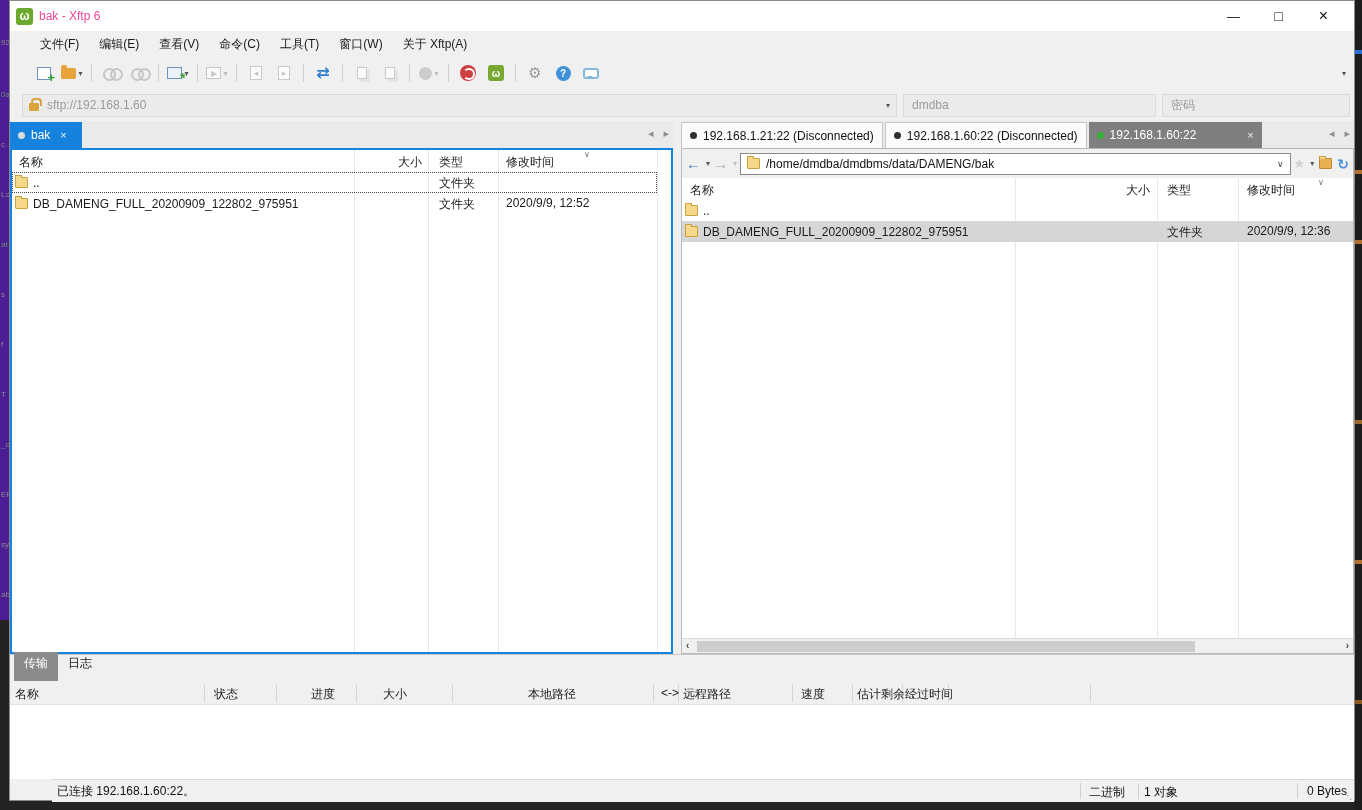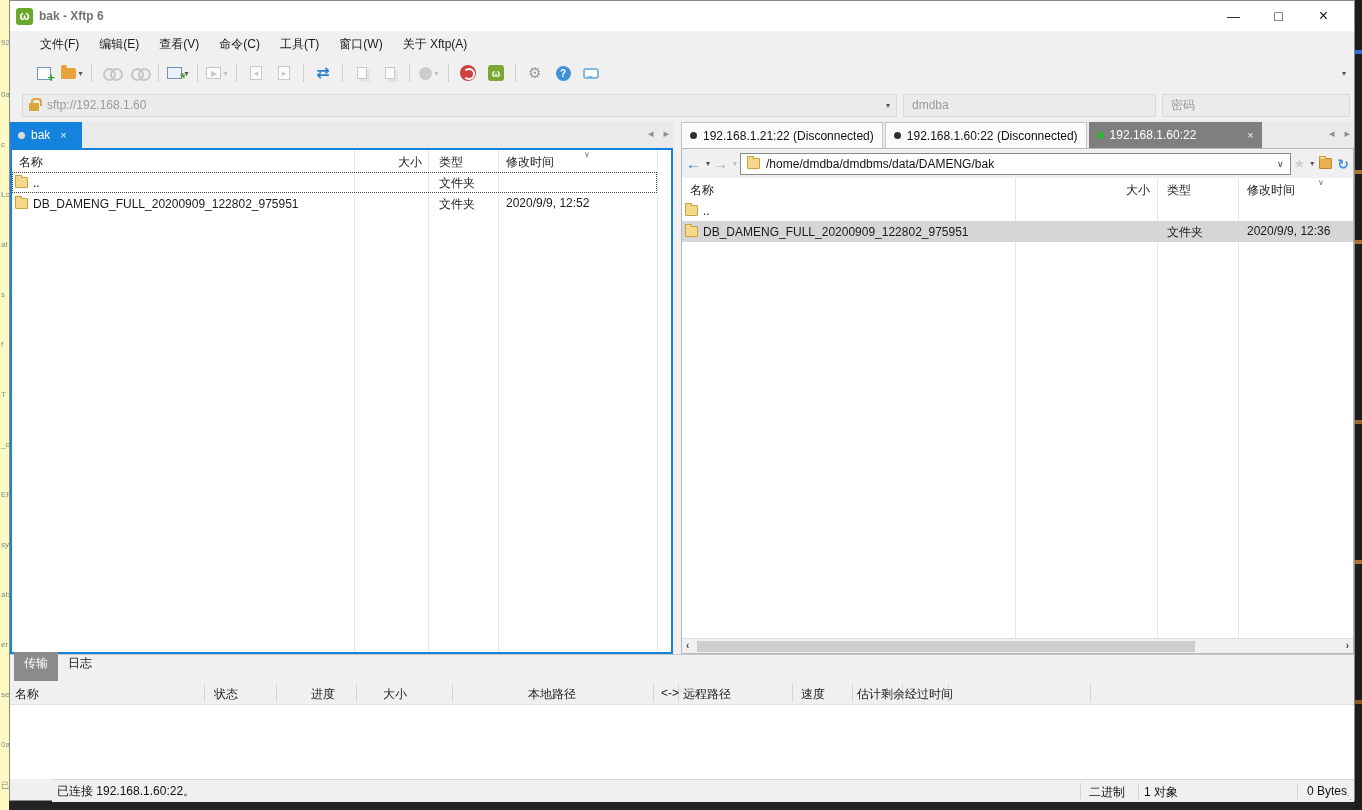--- a/index.html
+++ b/index.html
@@ -1,33 +1,33 @@
 <!DOCTYPE html>
 <html><head>
 <meta charset="utf-8">
 <style>
   * { box-sizing: border-box; margin: 0; padding: 0; }
   html,body { width:1362px; height:810px; overflow:hidden; }
   body { font-family:"Liberation Sans","DejaVu Sans",sans-serif; font-size:12px; color:#1a1a1a; background:#262626; }
   .screen { position:relative; width:1362px; height:810px; background:#232323; overflow:hidden; }
 
   
-  .bg-strip-left { position:absolute; left:0; top:0; width:9px; height:810px; background:#fef9c3; overflow:hidden; }
+  .bg-strip-left { position:absolute; left:0; top:0; width:9px; height:620px; background:#4c1d95; overflow:hidden; }
   .bg-strip-left span { position:absolute; left:1px; font-size:8px; color:#8a8a8a; }
   .bg-strip-right { position:absolute; right:0; top:0; width:7px; height:810px; background:#1d1d1d; overflow:hidden; }
   .bg-strip-right i { position:absolute; left:0; width:7px; height:4px; }
   .bg-bottom { position:absolute; left:0; bottom:0; width:1362px; height:9px; background:#282828; }
   .bg-bottom-text { position:absolute; left:42px; bottom:0px; color:#cfcfcf; font-size:9px; }
 
   
   .window { position:absolute; left:9px; top:0; width:1346px; height:801px; background:#f0f0f0; border:1px solid #8b8b8b; display:flex; flex-direction:column; }
 
   .titlebar { height:30px; background:#ffffff; display:flex; align-items:center; padding-left:6px; flex:none; }
   .app-logo { width:17px; height:17px; background:#6ba82e; border-radius:3px; color:#fff; font-size:12px; font-weight:bold; display:flex; align-items:center; justify-content:center; margin-right:6px; }
-  .title-text { font-size:12px; color:#737373;font-weight:bold; }
+  .title-text { font-size:12px; color:#ec4899; }
   .win-controls { margin-left:auto; display:flex; height:100%; }
   .win-btn { width:45px; height:100%; display:flex; align-items:center; justify-content:center; font-size:13px; color:#111; }
   .win-btn.close-btn { margin-right:8px; }
 
   .menubar { height:26px; background:#f0f0f0; display:flex; align-items:center; padding-left:20px; gap:0; flex:none; }
   .menu-item { padding:4px 10px; font-size:12px; color:#1a1a1a; }
 
   .toolbar { height:32px; background:#f0f0f0; display:flex; align-items:center; padding-left:20px; flex:none; position:relative; }
   .tb-btn { height:24px; min-width:24px; display:flex; align-items:center; justify-content:center; margin:0 2px; position:relative; }
   .tb-sep { width:1px; height:18px; background:#cfcfcf; margin:0 5px; }

